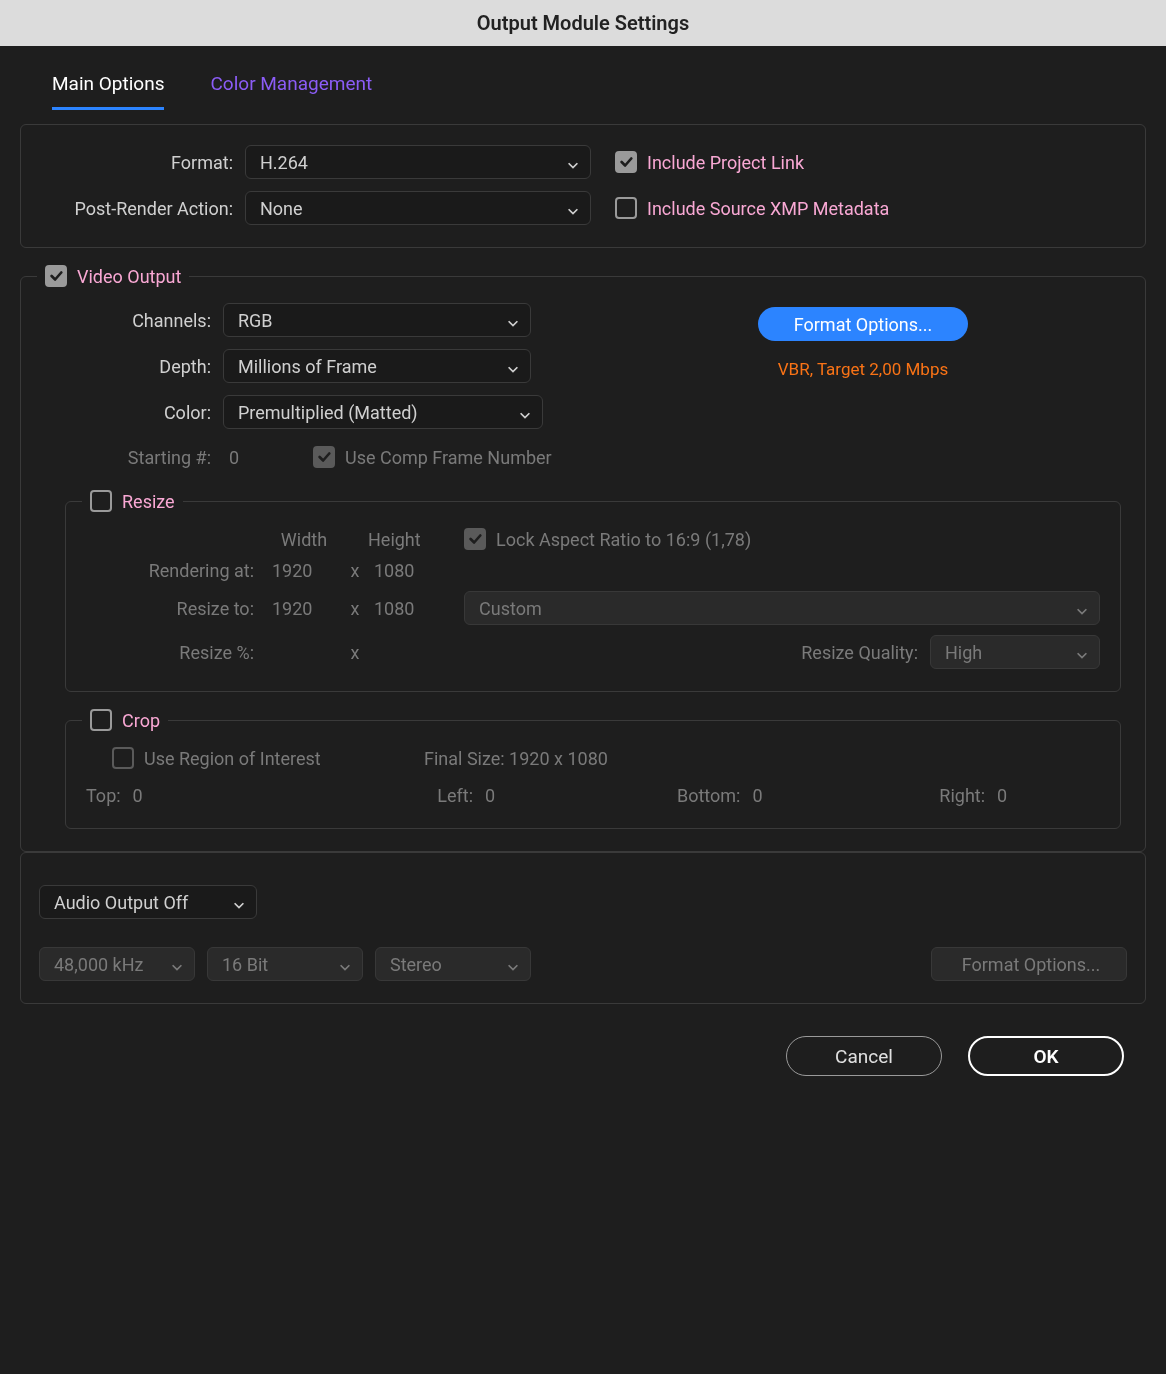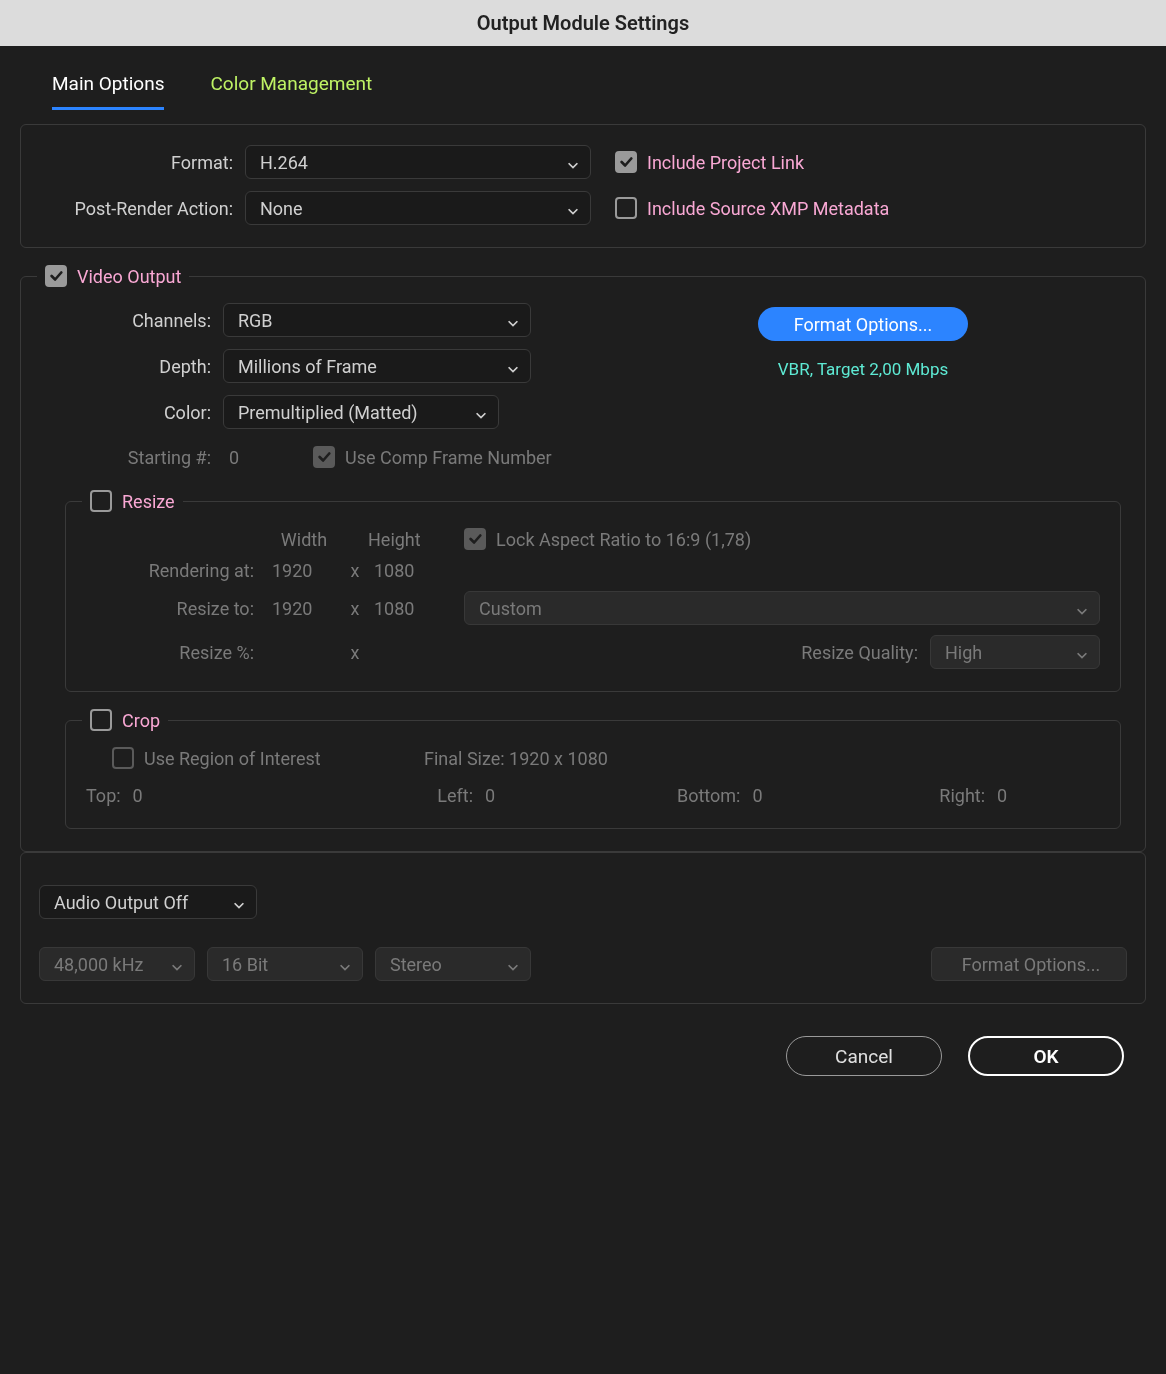--- a/index.html
+++ b/index.html
@@ -1,20 +1,20 @@
 <!DOCTYPE html>
 <html><head>
 <meta charset="utf-8">
 <style>
   * { box-sizing: border-box; margin: 0; padding: 0; font-family: -apple-system, BlinkMacSystemFont, "Segoe UI", Roboto, sans-serif; }
   body { background: #1e1e1e; color: #d0d0d0; width: 1166px; height: 1374px; overflow: hidden; }
   .titlebar { background: #dcdcdc; color: #222; height: 46px; display: flex; align-items: center; justify-content: center; font-weight: 600; font-size: 20px; }
   .content { padding: 26px 20px 20px; }
   .tabs { display: flex; gap: 46px; padding: 0 32px 0 32px; border-bottom: 0; margin-bottom: 14px; }
-  .tab { font-size: 19px; color: #bef264; padding-bottom: 12px; cursor: pointer; }
+  .tab { font-size: 19px; color: #8b5cf6; padding-bottom: 12px; cursor: pointer; }
   .tab.active { color: #ffffff; border-bottom: 3px solid #2c84ff; }
   .panel { border: 1px solid #3a3a3a; border-radius: 6px; padding: 20px 22px 22px; margin-bottom: 16px; }
   .row { display: flex; align-items: center; margin-bottom: 12px; min-height: 32px; }
   .row:last-child { margin-bottom: 0; }
   .label { font-size: 18px; color: #d0d0d0; text-align: right; margin-right: 12px; }
   .label.dim { color: #7a7a7a; }
   .select { background: #1a1a1a; border: 1px solid #3a3a3a; border-radius: 6px; height: 34px; display: flex; align-items: center; justify-content: space-between; padding: 0 10px 0 14px; font-size: 18px; color: #d0d0d0; cursor: pointer; }
   .select.dim { color: #7a7a7a; background: #2a2a2a; border-color: #383838; }
   .select.noborder { background: transparent; border: none; }
   .chev { width: 14px; height: 14px; }
@@ -112,42 +112,42 @@
           <div class="label" style="width:170px;">Depth:</div>
           <div class="select" style="width:308px;">
             <span>Millions of Frame</span>
             <span class="chev"><svg viewBox="0 0 16 16">
                   <path d="M3 6l5 5 5-5"></path>
                 </svg></span>
           </div>
         </div>
         <div class="row">
           <div class="label" style="width:170px;">Color:</div>
-          <div class="select" style="width:276px;">
+          <div class="select" style="width:320px;">
             <span>Premultiplied (Matted)</span>
             <span class="chev"><svg viewBox="0 0 16 16">
                   <path d="M3 6l5 5 5-5"></path>
                 </svg></span>
           </div>
         </div>
         <div class="row">
           <div class="label dim" style="width:170px;">Starting #:</div>
           <div class="val dim" style="width:90px; padding-left:6px;">0</div>
           <span class="chk dim checked">
               <svg viewBox="0 0 16 16">
                 <path d="M3 8l4 4 7-8"></path>
               </svg>
             </span>
           <span class="chklabel dim">Use Comp Frame Number</span>
         </div>
       </div>
       <div style="flex:1; display:flex; flex-direction:column; align-items:center; padding-top:4px;">
         <button class="btn-primary" style="width:210px;">Format Options...</button>
         <div style="height:18px;"></div>
-        <div class="val" style="color:#5eead4; font-size:17px;">VBR, Target 2,00 Mbps</div>
+        <div class="val" style="color:#f97316; font-size:17px;">VBR, Target 2,00 Mbps</div>
       </div>
     </div>
 
     <div class="fieldset" style="margin-left:24px; margin-right:4px;">
       <div class="fieldset-legend">
         <span class="chk"></span>
         <span class="chklabel">Resize</span>
       </div>
       <div class="gridcol" style="color:#7a7a7a;">
         <div></div>

